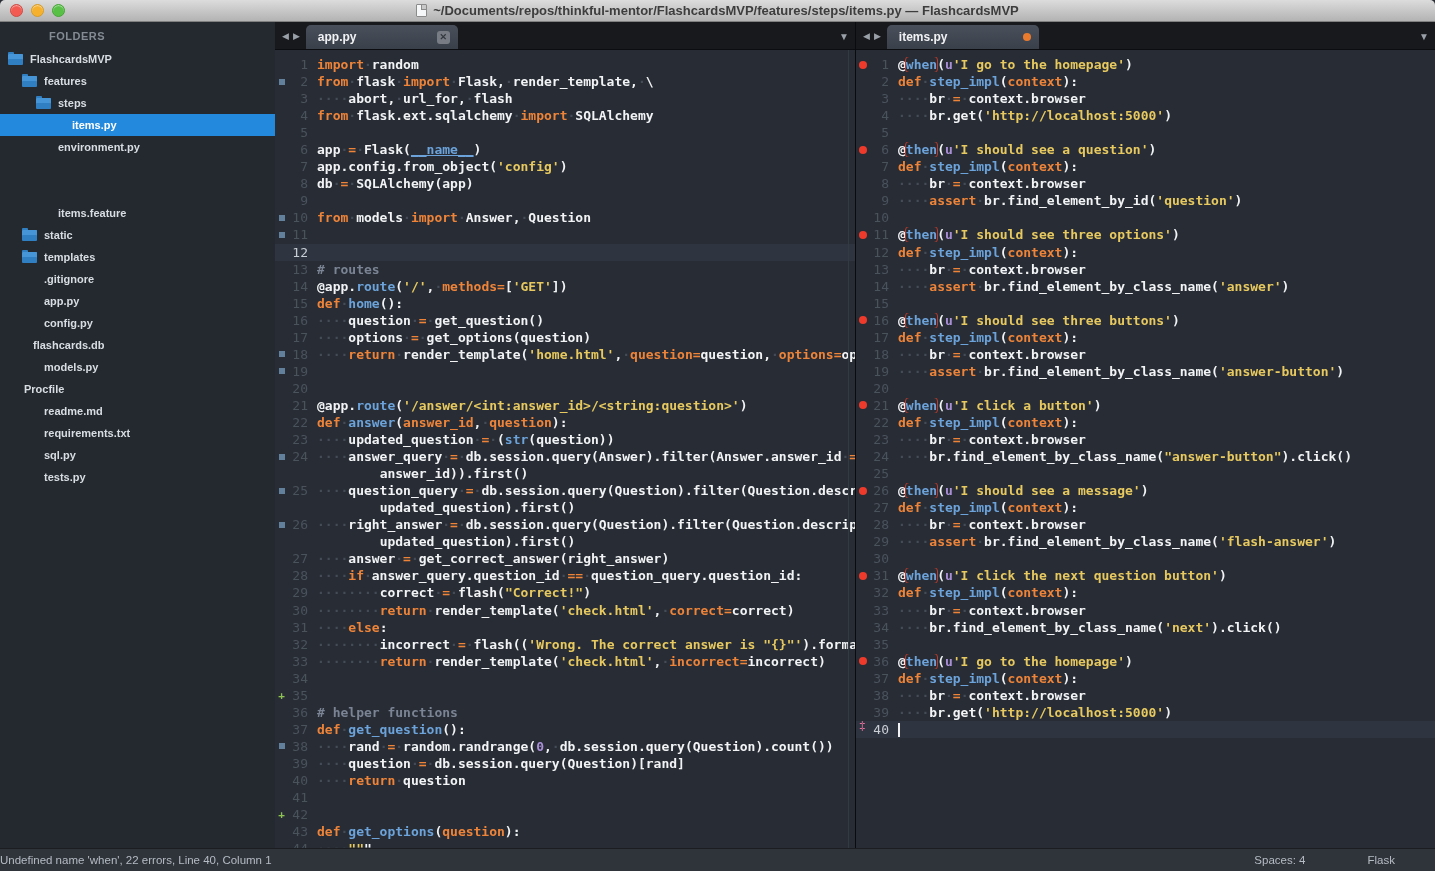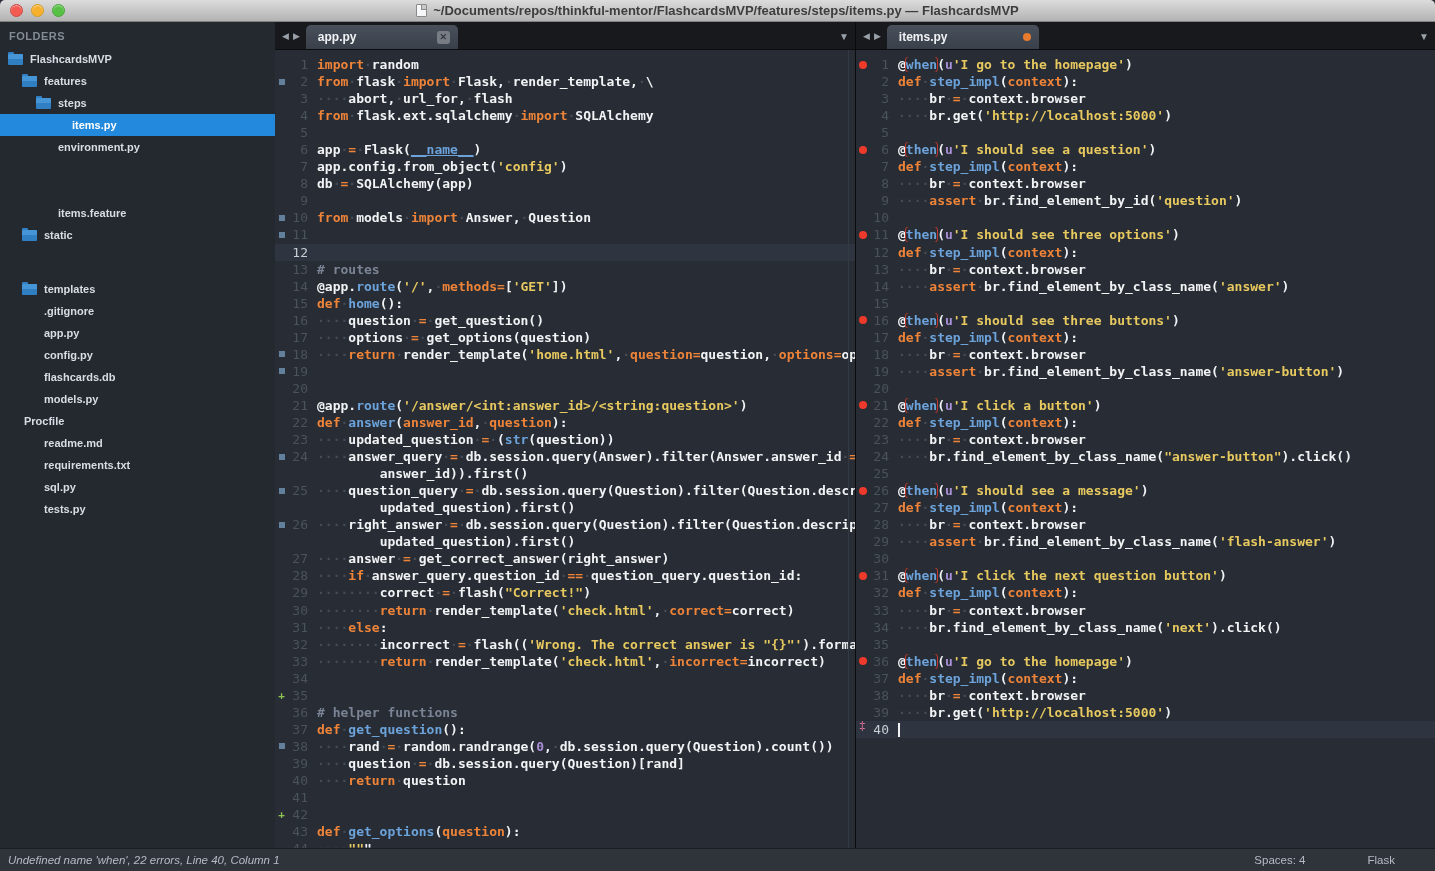--- a/index.html
+++ b/index.html
@@ -19,21 +19,21 @@
     font-size:13px; font-weight:bold; color:#3d3d3d; }
   .doc-icon { width:11px; height:13px; background:#f6f7f9; border:1px solid #8b8b8b;
     border-radius:1px; position:relative; }
   .doc-icon::before { content:""; position:absolute; right:0; top:0; width:4px; height:4px;
     background:#c9c9c9; border-left:1px solid #8b8b8b; border-bottom:1px solid #8b8b8b; }
 
   
   .sidebar { position:absolute; left:0; top:22px; width:275px; bottom:23px;
     background:#242930; color:#d8dde3; overflow:hidden; }
   .sb-header { padding:8px 0 6px 9px; font-size:11px; font-weight:bold;
-    letter-spacing:.5px; color:#848b93; }
+    letter-spacing:.5px; color:#848b93;margin-left:40px; }
   .sb-row { height:22px; display:flex; align-items:center; font-size:11px;
     font-weight:bold; color:#d8dde3; cursor:default; white-space:nowrap; }
   .sb-row.selected { background:#2289dd; color:#ffffff; }
   .folder-ico { width:15px; height:11px; background:#2f7fc2; border-radius:1px;
     position:relative; margin-right:7px; flex:none; box-shadow:inset 0 5px 0 #4695d6; }
   .folder-ico::before { content:""; position:absolute; left:0; top:-2px; width:6px; height:2px;
     background:#2f7fc2; border-radius:1px 1px 0 0; }
 
   
   .pane { position:absolute; top:22px; bottom:23px; width:580px; }
@@ -82,21 +82,21 @@
   .par { color:#ef8439; }
   .pur { color:#a98fd6; }
   .com { color:#7b8494; }
   .ws  { color:#454c57; }
   .box { outline:1px solid #c0382b; border-radius:3px; }
 
   
   .statusbar { position:absolute; left:0; bottom:0; width:1435px; height:23px;
     background:#2f333a; border-top:1px solid #1b1d21; display:flex; align-items:center;
     font-size:11.5px; color:#b6bcc4; }
-  .status-msg { margin-left:8px; flex:1;font-style:italic; }
+  .status-msg { flex:1; }
   .status-right { display:flex; gap:62px; margin-right:40px; }
 </style>
 </head>
 <body>
 
 <div class="titlebar">
   <div class="lights">
     <div class="light red"></div>
     <div class="light yellow"></div>
     <div class="light green"></div>
@@ -128,34 +128,34 @@
       <div class="sb-row" style="padding-left: 58px;">
         <span>environment.py</span>
       </div>
       <div class="sb-row" style="padding-left: 58px; margin-top: 44px;">
         <span>items.feature</span>
       </div>
       <div class="sb-row" style="padding-left: 22px;">
         <span class="folder-ico"></span>
         <span>static</span>
       </div>
-      <div class="sb-row" style="padding-left: 22px; margin-top: 32px;">
+      <div class="sb-row" style="padding-left: 22px;">
         <span class="folder-ico"></span>
         <span>templates</span>
       </div>
       <div class="sb-row" style="padding-left: 44px;">
         <span>.gitignore</span>
       </div>
       <div class="sb-row" style="padding-left: 44px;">
         <span>app.py</span>
       </div>
       <div class="sb-row" style="padding-left: 44px;">
         <span>config.py</span>
       </div>
-      <div class="sb-row" style="padding-left: 44px;">
+      <div class="sb-row" style="padding-left: 33px;">
         <span>flashcards.db</span>
       </div>
       <div class="sb-row" style="padding-left: 44px;">
         <span>models.py</span>
       </div>
       <div class="sb-row" style="padding-left: 24px;">
         <span>Procfile</span>
       </div>
       <div class="sb-row" style="padding-left: 44px;">
         <span>readme.md</span>

